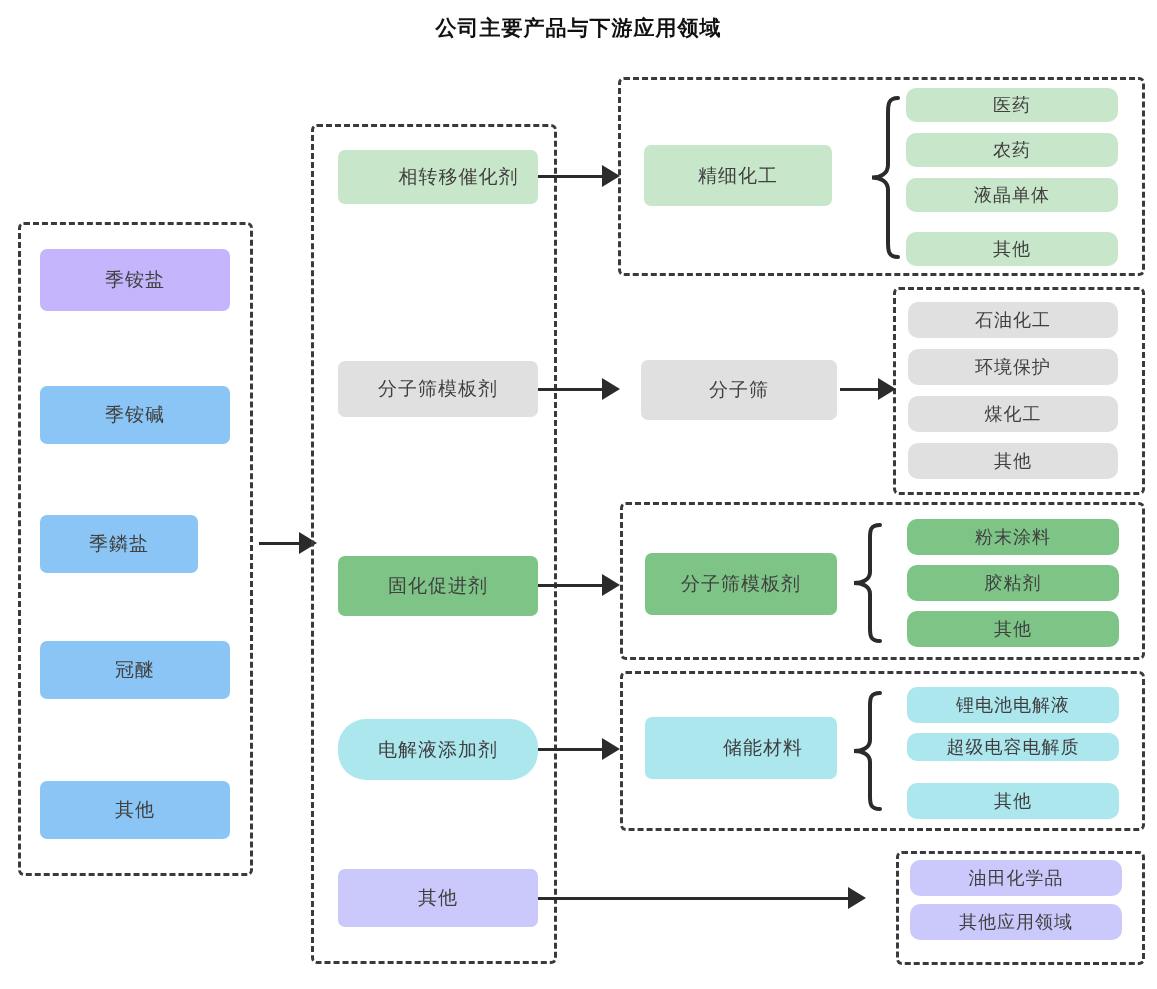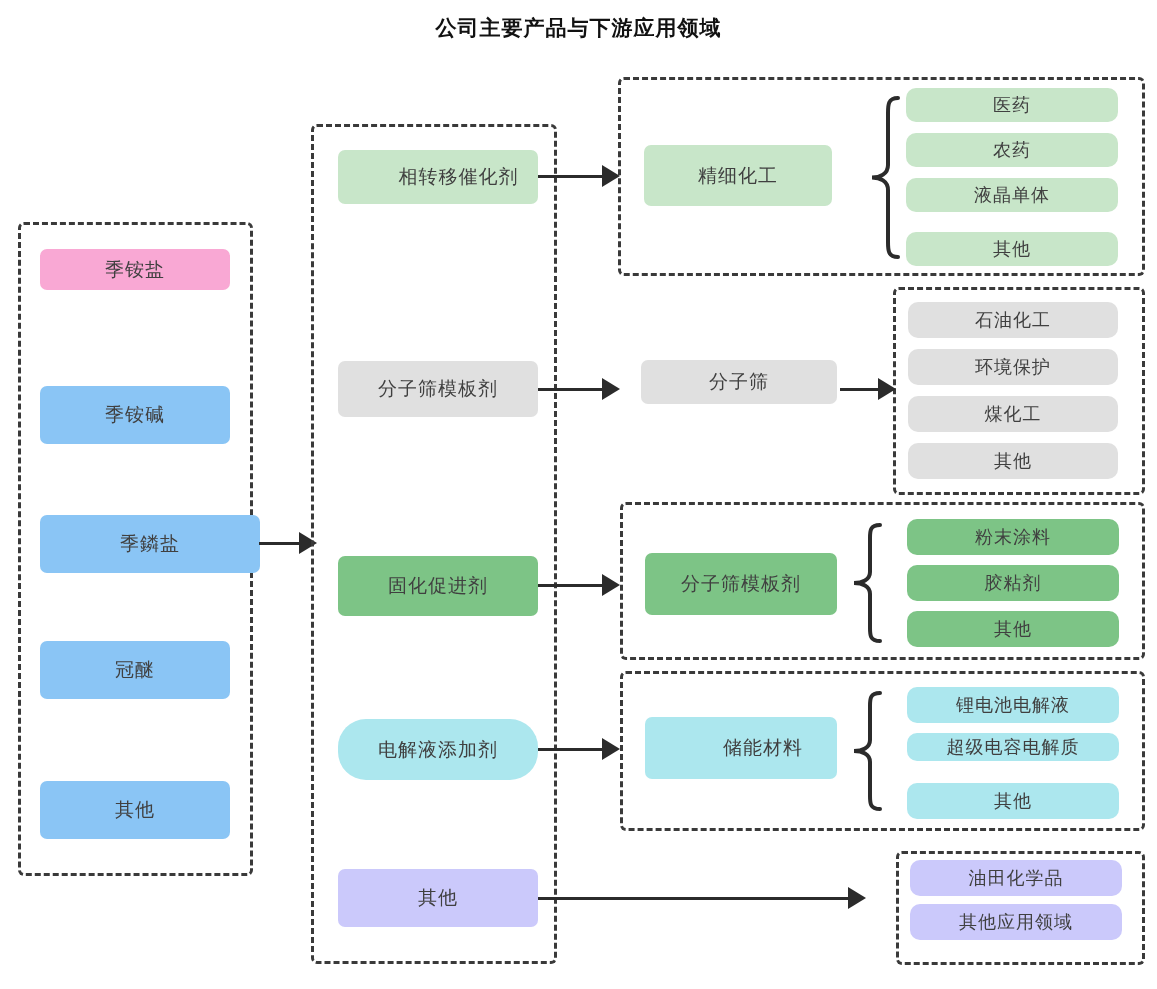--- a/index.html
+++ b/index.html
@@ -32,27 +32,27 @@
   .brace{position:absolute;}
   .brace svg{display:block;}
 </style>
 </head>
 <body>
 
 <div id="page-title">公司主要产品与下游应用领域</div>
 
 <div class="dashed-box" style="left:18px;top:222px;width:235px;height:654px;"></div>
 
-<div class="chip" style="left:40px;top:249px;width:190px;height:41px;background:#f9a8d4;">
+<div class="chip" style="left:40px;top:249px;width:190px;height:62px;background:#c4b5fd;">
   <span>季铵盐</span>
 </div>
 <div class="chip" style="left:40px;top:386px;width:190px;height:58px;background:#8AC5F5;">
   <span>季铵碱</span>
 </div>
-<div class="chip" style="left:40px;top:515px;width:220px;height:58px;background:#8AC5F5;">
+<div class="chip" style="left:40px;top:515px;width:158px;height:58px;background:#8AC5F5;">
   <span>季鏻盐</span>
 </div>
 <div class="chip" style="left:40px;top:641px;width:190px;height:58px;background:#8AC5F5;">
   <span>冠醚</span>
 </div>
 <div class="chip" style="left:40px;top:781px;width:190px;height:58px;background:#8AC5F5;">
   <span>其他</span>
 </div>
 
 <div class="line" style="left:259px;top:542px;width:42px;"></div>
@@ -111,21 +111,21 @@
 </div>
 <div class="chip small" style="left:906px;top:178px;width:212px;height:34px;background:#C8E6C9;">
   <span>液晶单体</span>
 </div>
 <div class="chip small" style="left:906px;top:232px;width:212px;height:34px;background:#C8E6C9;">
   <span>其他</span>
 </div>
 
 <div class="dashed-box" style="left:893px;top:287px;width:252px;height:208px;"></div>
 
-<div class="chip" style="left:641px;top:360px;width:196px;height:44px;background:#E0E0E0;">
+<div class="chip" style="left:641px;top:360px;width:196px;height:60px;background:#E0E0E0;">
   <span>分子筛</span>
 </div>
 
 <div class="line" style="left:840px;top:388px;width:42px;"></div>
 <div class="arrowhead" style="left:878px;top:378px;"></div>
 
 <div class="chip small" style="left:908px;top:302px;width:210px;height:36px;background:#E0E0E0;">
   <span>石油化工</span>
 </div>
 <div class="chip small" style="left:908px;top:349px;width:210px;height:36px;background:#E0E0E0;">

